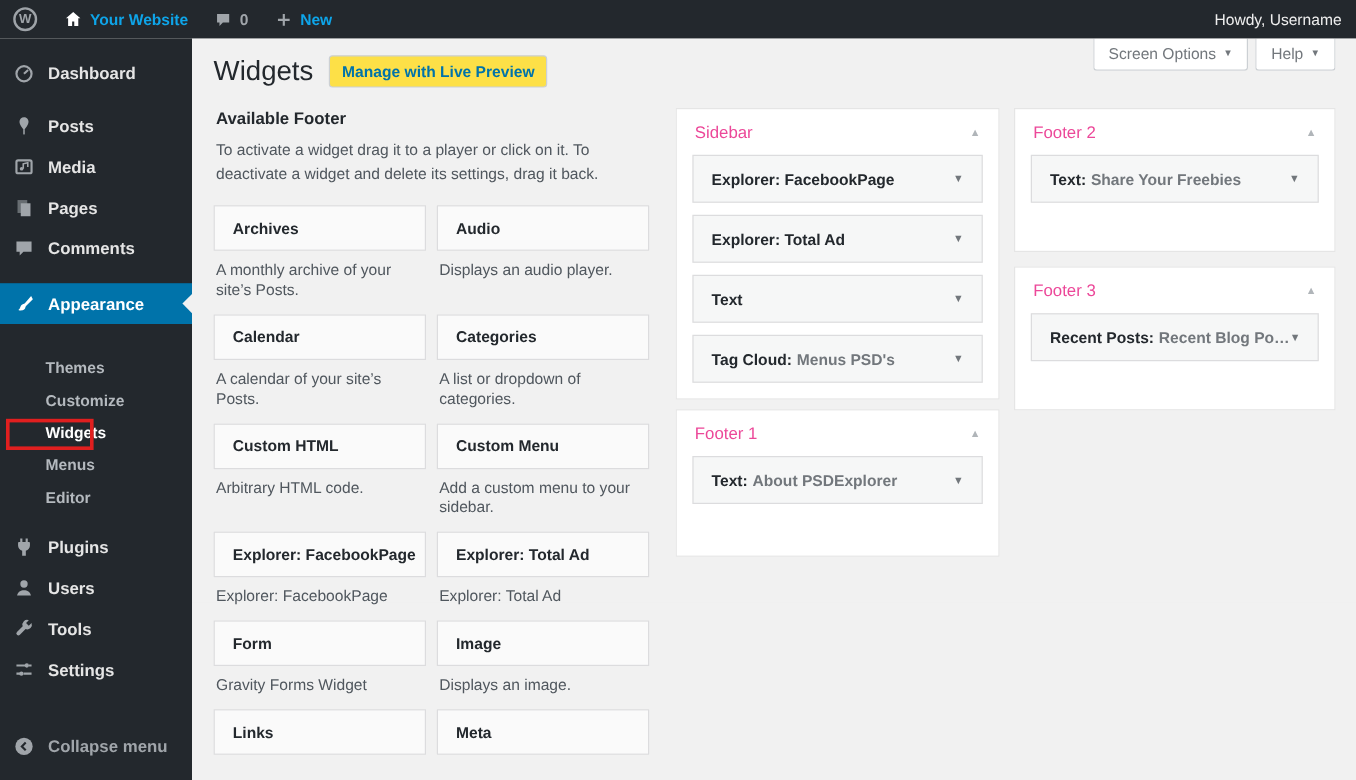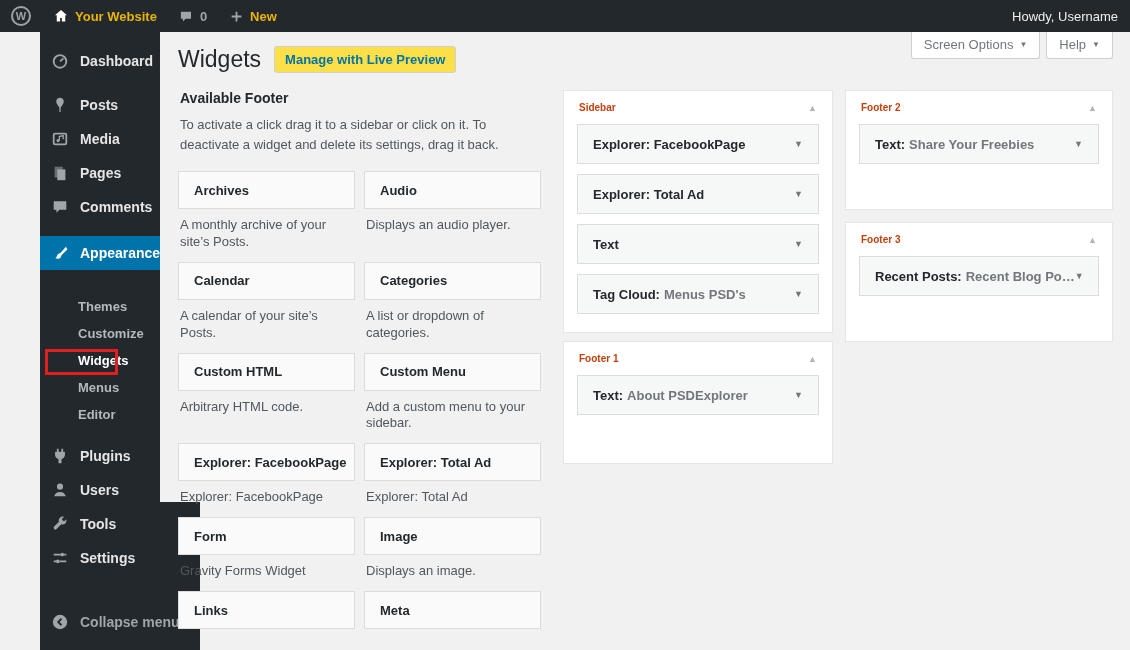--- a/index.html
+++ b/index.html
@@ -8,27 +8,27 @@
   .screen { position:relative; width:1130px; height:650px; overflow:hidden; background:#f1f1f1; }
 
   
   .adminbar { position:absolute; top:0; left:0; width:1130px; height:32px; background:#23282d;
     display:flex; align-items:center; justify-content:space-between; color:#eee; font-size:13px; z-index:50; }
   .ab-left { display:flex; align-items:center; height:32px; }
   .ab-item { display:flex; align-items:center; gap:6px; padding:0 11px; height:32px; cursor:pointer; }
   .wplogo { width:20px; height:20px; border:2px solid #9ea3a8; border-radius:50%; color:#9ea3a8;
     display:flex; align-items:center; justify-content:center; font-size:11px; font-weight:700; }
   .ab-ic { color:#a0a5aa; display:flex; }
-  .ab-label { color:#eab308; font-weight:600;text-align:center; }
+  .ab-label { color:#0ea5e9; font-weight:600;text-align:center; }
   .ab-count { color:#a0a5aa; font-weight:600; }
   .howdy { padding-right:12px; color:#eee; font-weight:400; cursor:pointer; }
 
   
   .menu { position:absolute; top:32px; left:0; width:160px; height:618px; background:#23282d; color:#eee;
-    font-size:14px; padding-top:12px;margin-left:40px; }
+    font-size:14px; padding-top:12px; }
   .menu-item { position:relative; display:flex; align-items:center; gap:10px; padding:8px 10px; height:34px;
     color:#e5e5e5; font-weight:600; cursor:pointer; }
   .menu-item .mi-ic { color:#a0a5aa; display:flex; width:20px; justify-content:center; }
   .menu-item.active { background:#0073aa; color:#fff; }
   .menu-item.active .mi-ic { color:#fff; }
   .menu-item.active::after { content:""; position:absolute; right:0; top:50%; transform:translateY(-50%);
     border-top:8px solid transparent; border-bottom:8px solid transparent; border-right:8px solid #f1f1f1; }
   .gap-s { height:10px; } .gap-m { height:12px; }
   .submenu { padding:24px 0 10px 0; }
   .sub-item { position:relative; display:block; padding:5px 12px 5px 38px; height:27px; color:#b4b9be;
@@ -56,21 +56,21 @@
   .avail-title { font-size:14px; font-weight:700; color:#23282d; margin:0 0 9px 2px; }
   .avail-desc { font-size:13px; color:#50575e; line-height:1.5; margin:0 2px 17px 2px; }
   .cards { display:grid; grid-template-columns:177px 177px; column-gap:9px; }
   .wcard { background:#fafafa; border:1px solid #dcdcde; height:38px; display:flex; align-items:center;
     padding-left:15px; font-size:13px; font-weight:700; color:#23282d; cursor:grab; }
   .wdesc { font-size:13px; color:#50575e; line-height:1.3; margin:0; padding:8px 6px 11px 2px; min-height:14px; }
 
   
   .panel { position:absolute; background:#fff; border:1px solid #e5e5e5; }
   .panel-header { display:flex; justify-content:space-between; align-items:center; padding:11px 15px 9px; }
-  .panel-title { font-size:10px; font-weight:700; color:#c2410c; }
+  .panel-title { font-size:14px; font-weight:400; color:#ec4899; }
   .panel-toggle { cursor:pointer; }
   .panel-body { padding:2px 13px 13px; }
   .area-item { height:40px; background:#f6f7f7; border:1px solid #dcdcde; display:flex; align-items:center;
     justify-content:space-between; padding:0 15px; margin-bottom:10px; font-size:13px; cursor:pointer; }
   .ai-name { font-weight:700; color:#23282d; white-space:nowrap; overflow:hidden; }
   .ai-detail { color:#72777c; font-weight:600; margin-left:4px; white-space:nowrap; }
   .ai-toggle { font-size:9px; color:#72777c; }
   .p-sidebar { left:403px; top:58px; width:270px; height:243px; }
   .p-footer1 { left:403px; top:309px; width:270px; height:123px; }
   .p-footer2 { left:685px; top:58px; width:268px; height:120px; }
@@ -251,21 +251,21 @@
       </div>
     </div>
 
     <div class="title-row">
       <h1 class="page-title">Widgets</h1>
       <button class="manage-btn">Manage with Live Preview</button>
     </div>
 
     <div class="available">
       <h2 class="avail-title">Available Footer</h2>
-      <p class="avail-desc">To activate a click drag it to a sidebar or click on it. To deactivate a widget and delete its settings, drag it back.</p>
+      <p class="avail-desc">To activate a widget drag it to a player or click on it. To deactivate a widget and delete its settings, drag it back.</p>
       <div class="cards">
         <div>
             <div class="wcard">Archives</div>
             <p class="wdesc">A monthly archive of your site’s Posts.</p>
           </div>
         <div>
             <div class="wcard">Audio</div>
             <p class="wdesc">Displays an audio player.</p>
           </div>
         <div>

